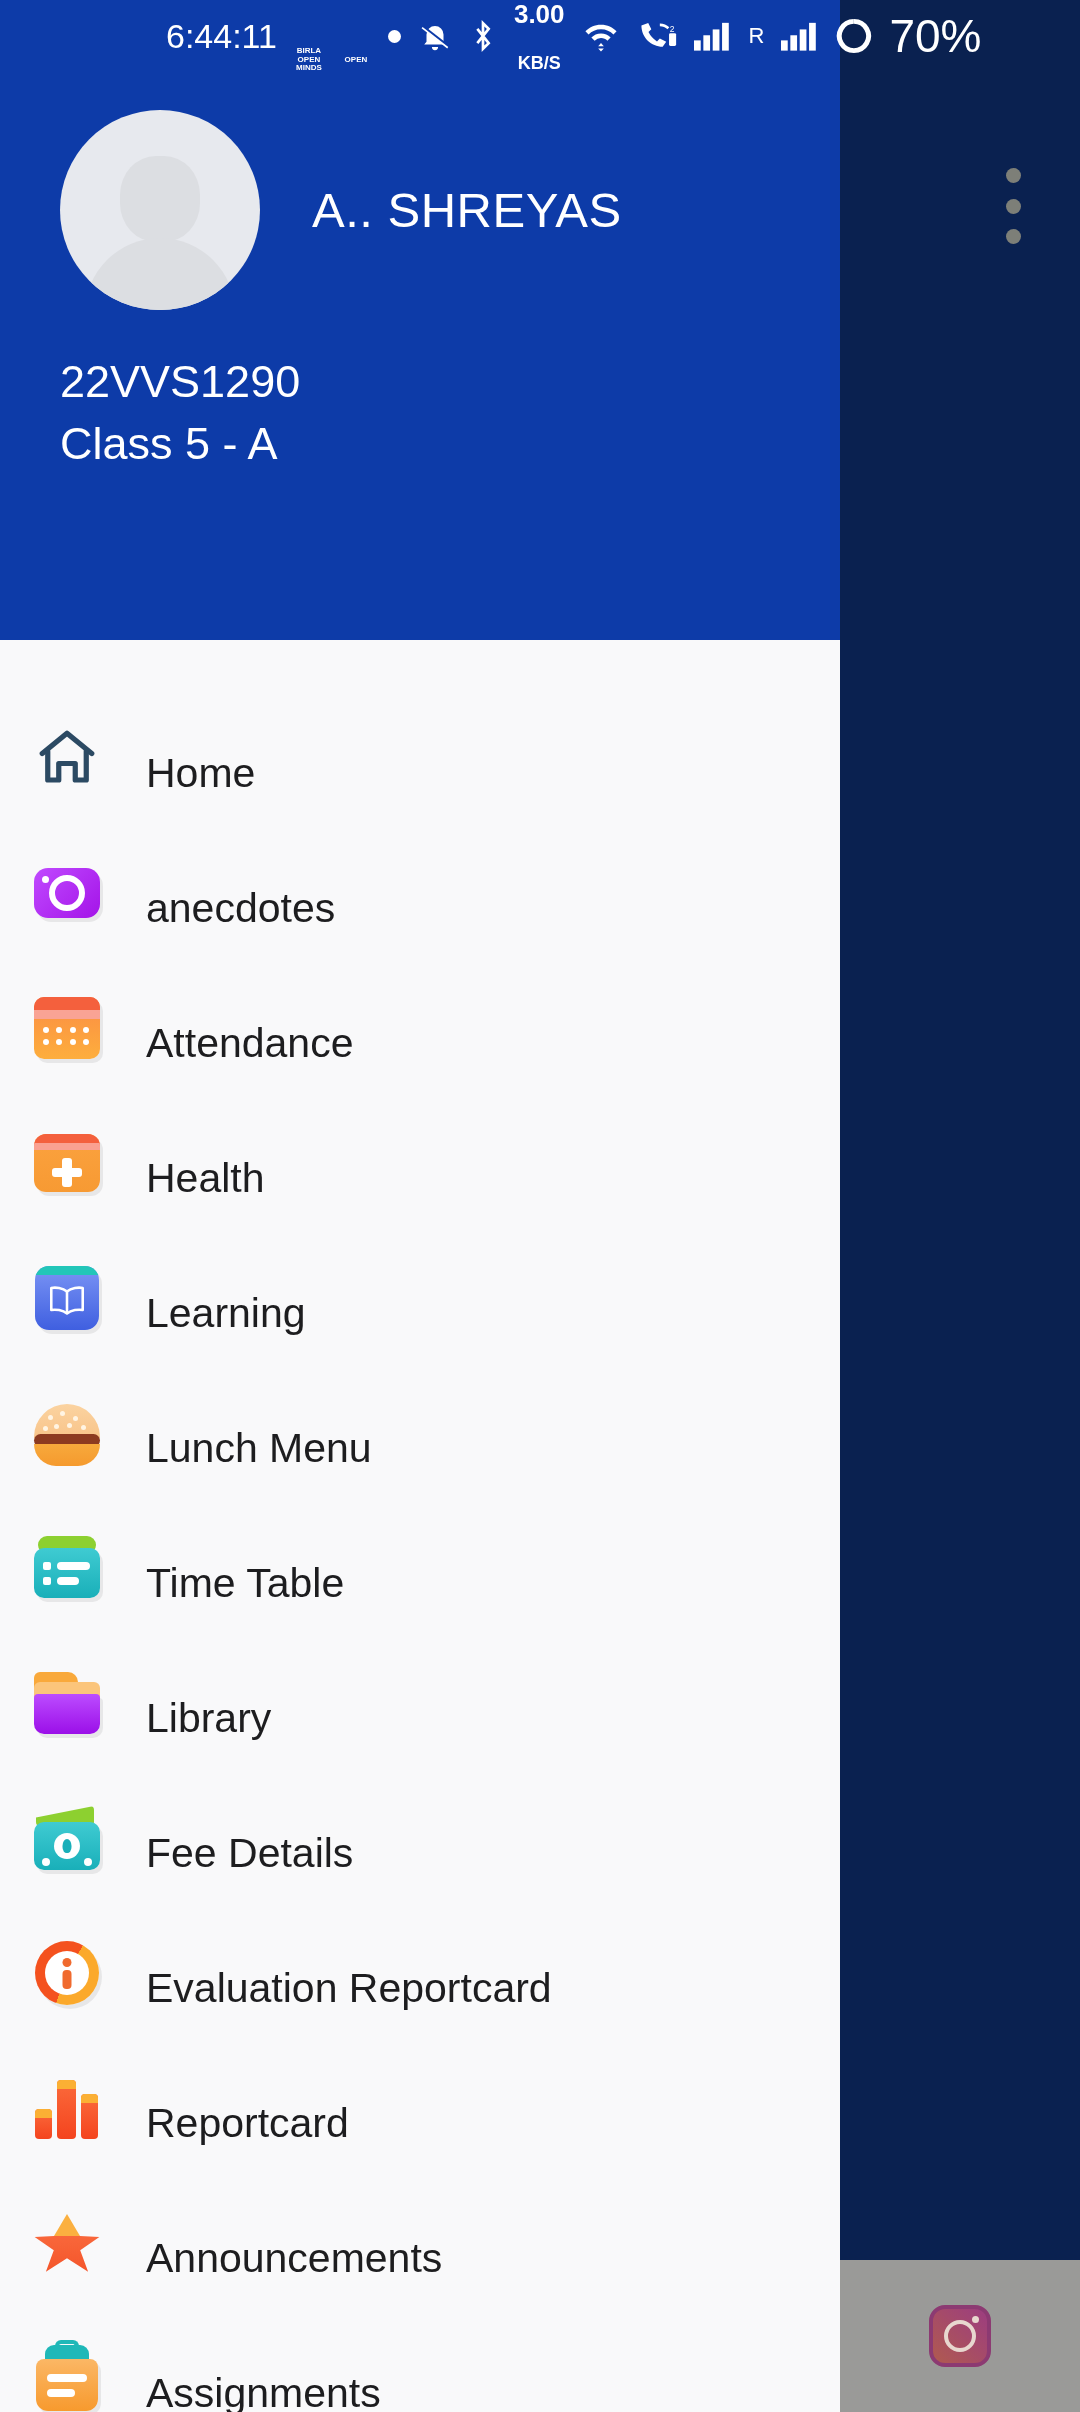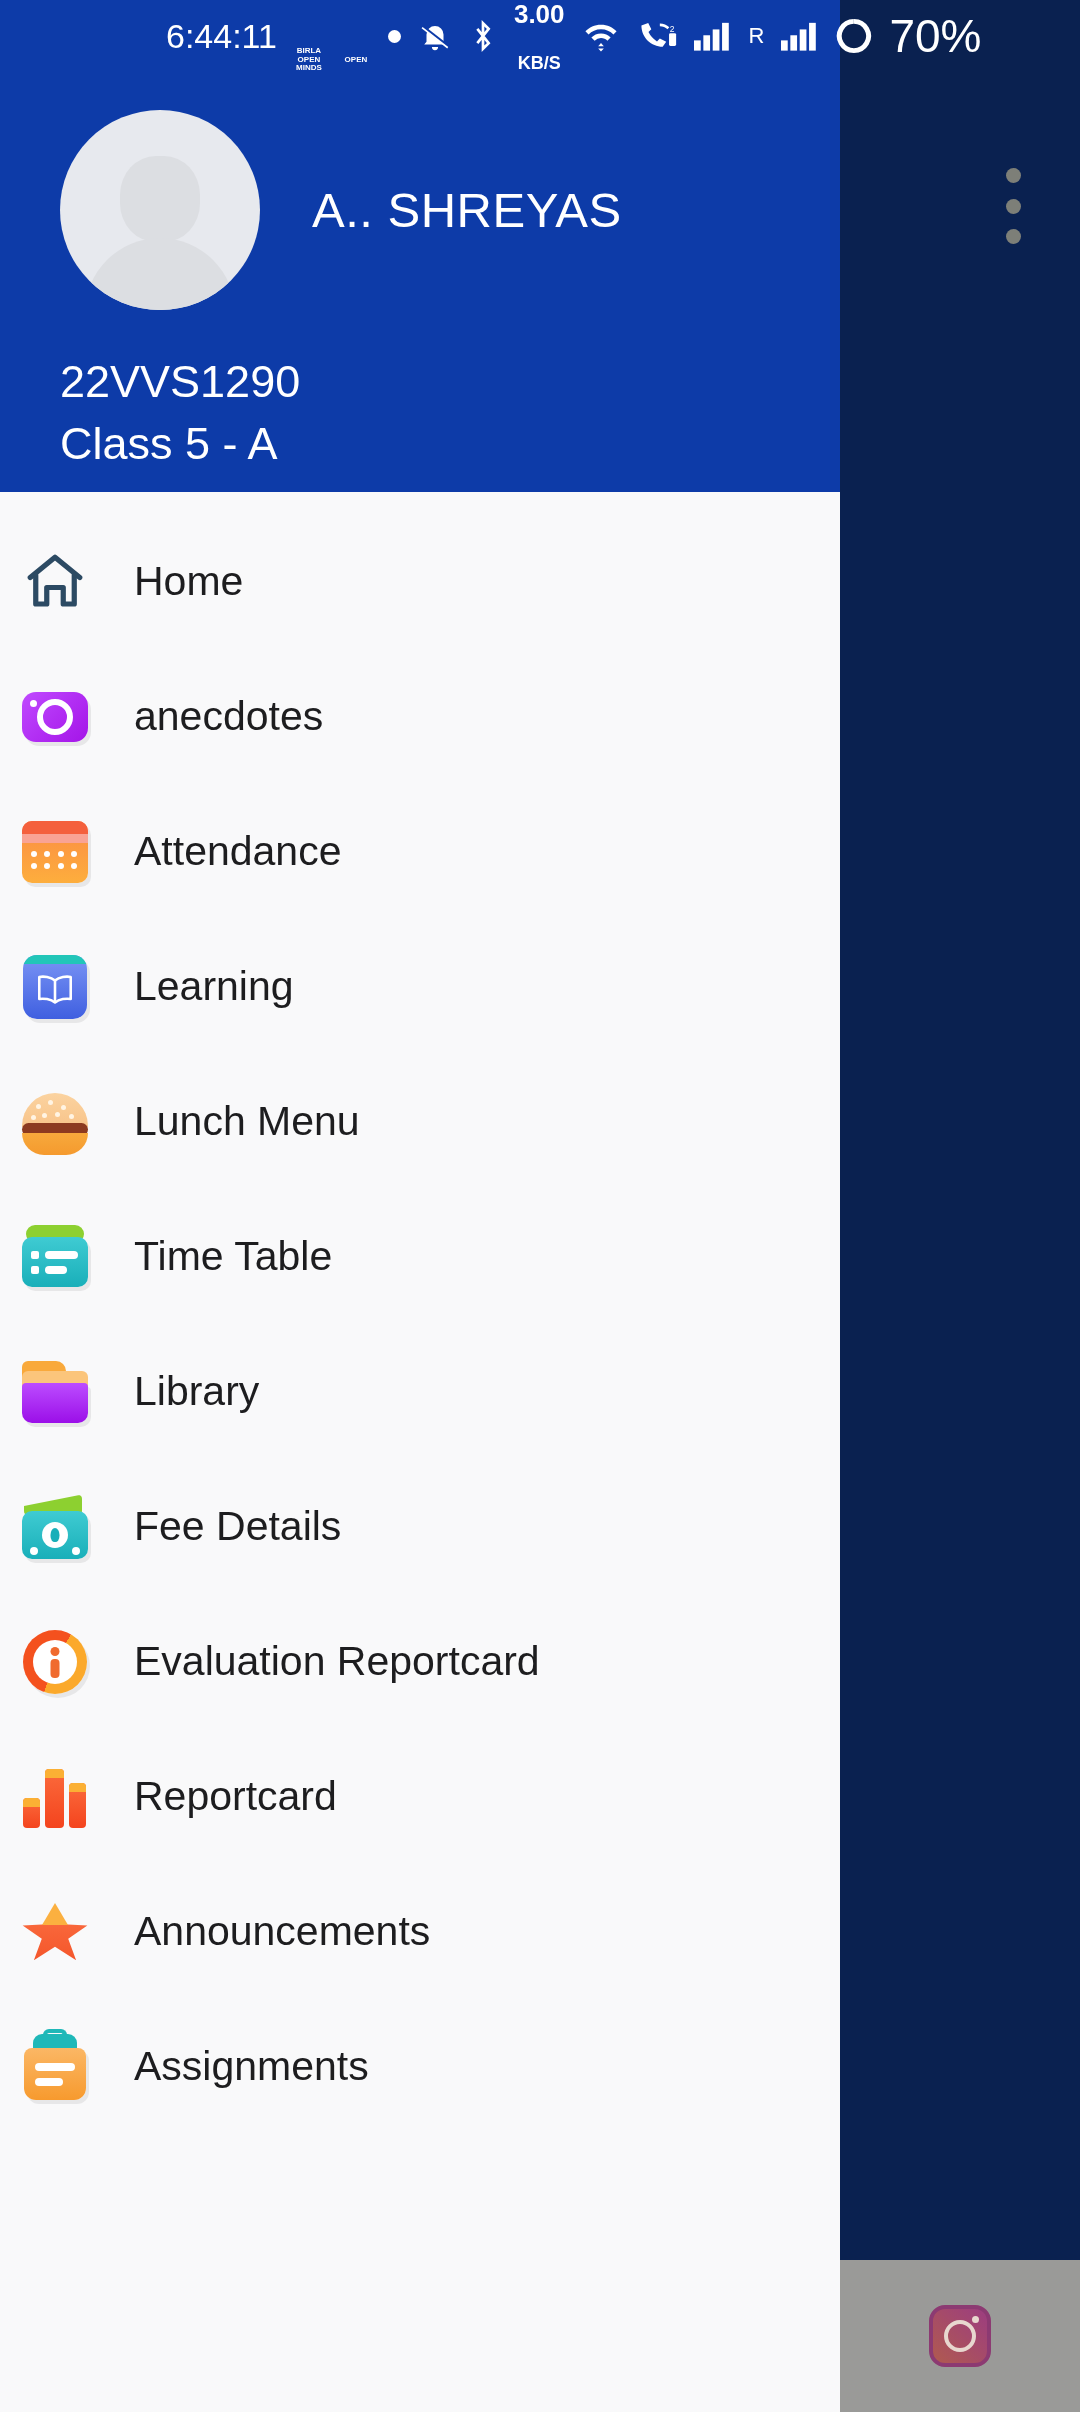--- a/index.html
+++ b/index.html
@@ -101,21 +101,21 @@
 
   
   #drawer {
     position:absolute; left:0; top:0; width:840px; height:2412px;
     background:#F9F9FA;
     z-index:4;
     overflow:hidden;
   }
   #drawer-header {
     position:relative;
-    height:492px;
+    height:640px;
     background:#0D3BA8;
     padding:0 60px;
   }
   #profile-row {
     display:flex; align-items:center;
     padding-top:110px;
   }
   #avatar {
     width:200px; height:200px; border-radius:50%;
     background:#E7E9EE;
@@ -141,23 +141,23 @@
     color:#FFFFFF; font-size:45px;
   }
   #profile-class {
     margin-top:10px;
     color:#FFFFFF; font-size:45px;
   }
 
   
   #menu-list { padding-top:22px; }
   .menu-item {
-    display:flex; align-items:center;
+    display:flex; align-items:flex-end;
     height:135px;
-    padding-left:16px;
+    padding-left:28px;
   }
   .menu-icon {
     width:78px; height:78px; flex:none;
     display:flex; align-items:center; justify-content:center;
     position:relative;
   }
   .menu-label {
     margin-left:40px;
     font-size:41px; color:#1D1D1F;
   }
@@ -493,20 +493,30 @@
               <i></i>
               <i></i>
               <i></i>
               <i></i>
             </span>
         </span>
       </span>
       <span class="menu-label">Attendance</span>
     </div>
 
+    <div class="menu-item">
+      <span class="menu-icon">
+        <span class="ic-medkit">
+          <span class="kit-top"></span>
+          <i class="plus-h"></i>
+            <i class="plus-v"></i>
+        </span>
+      </span>
+      <span class="menu-label">Health</span>
+    </div>
 
     <div class="menu-item">
       <span class="menu-icon">
         <span class="ic-book">
           <span class="book-top"></span>
           <svg viewBox="0 0 28 22" fill="none" stroke="#FFFFFF" stroke-width="1.8" stroke-linejoin="round">
             <path d="M14 5 C11 2.5 6 2 3 2.6 V18 C6 17.4 11 18 14 20.4 C17 18 22 17.4 25 18 V2.6 C22 2 17 2.5 14 5 Z"></path>
             <path d="M14 5 V20.4"></path>
           </svg>
         </span>

